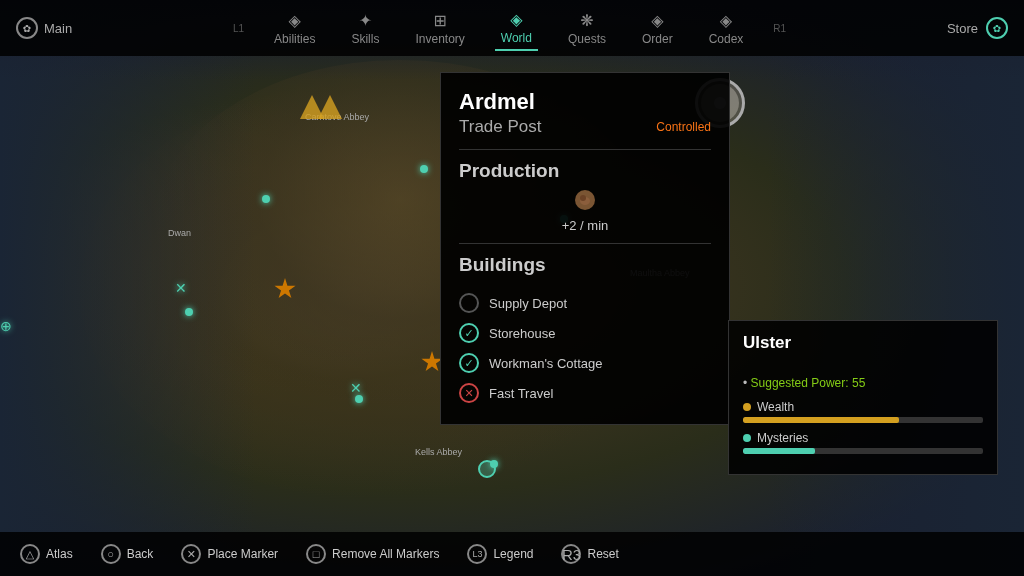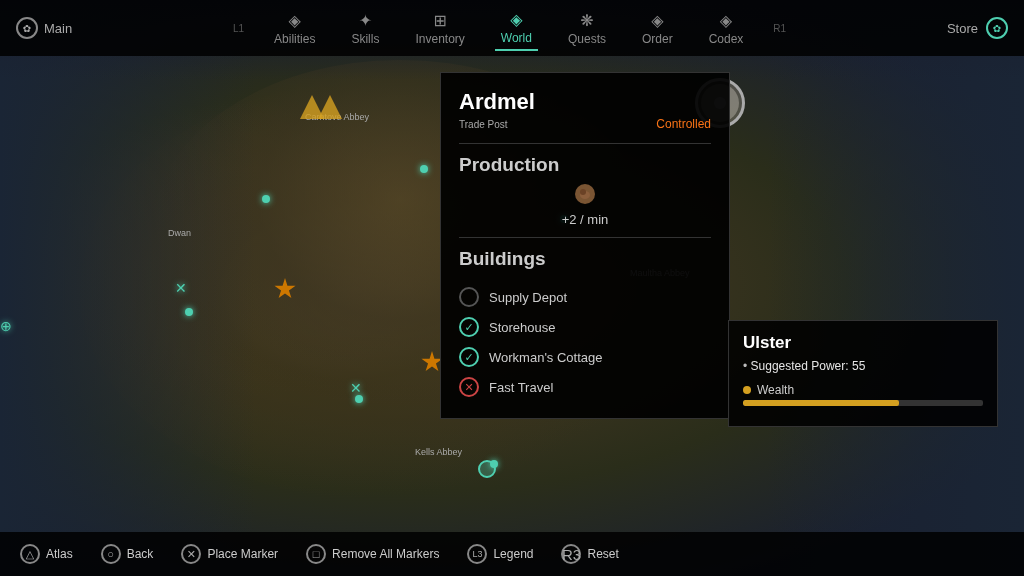--- a/index.html
+++ b/index.html
@@ -100,21 +100,21 @@
     }
 
     .location-subtitle-row {
       display: flex;
       justify-content: space-between;
       align-items: center;
       margin-bottom: 12px;
     }
 
     .location-type {
-      font-size: 10px;
+      font-size: 17px;
       color: #aaa;
     }
 
     .location-status {
       font-size: 12px;
       color: #f97316;
     }
 
     .divider {
       border: none;
@@ -213,31 +213,31 @@
       background: rgba(0,0,0,0.88);
       border: 1px solid #333;
       padding: 12px 14px;
       z-index: 50;
     }
 
     .ulster-title {
       font-size: 17px;
       font-weight: bold;
       color: #fff;
-      margin-bottom: 6px;
+      margin-bottom: 23px;
     }
 
     .ulster-power {
       font-size: 12px;
       color: #bbb;
       margin-bottom: 10px;
     }
 
     .ulster-power span {
-      color: #e5e5e5;
+      color: #84cc16;
     }
 
     .stat-row {
       margin-bottom: 8px;
     }
 
     .stat-label {
       font-size: 12px;
       color: #ccc;
       margin-bottom: 3px;
@@ -489,20 +489,29 @@
   <div class="stat-row">
     <div class="stat-label">
       <span class="stat-dot gold"></span>
       <span>Wealth</span>
     </div>
     <div class="stat-bar-bg">
       <div class="stat-bar-fill gold" style="width:65%;"></div>
     </div>
   </div>
 
+  <div class="stat-row">
+    <div class="stat-label">
+      <span class="stat-dot teal"></span>
+      <span>Mysteries</span>
+    </div>
+    <div class="stat-bar-bg">
+      <div class="stat-bar-fill teal" style="width:30%;"></div>
+    </div>
+  </div>
 
 </div>
 
 <div id="bottombar">
   <div class="bottom-btn">
     <div class="btn-sym">△</div>
     <span>Atlas</span>
   </div>
   <div class="bottom-btn">
     <div class="btn-sym">○</div>

